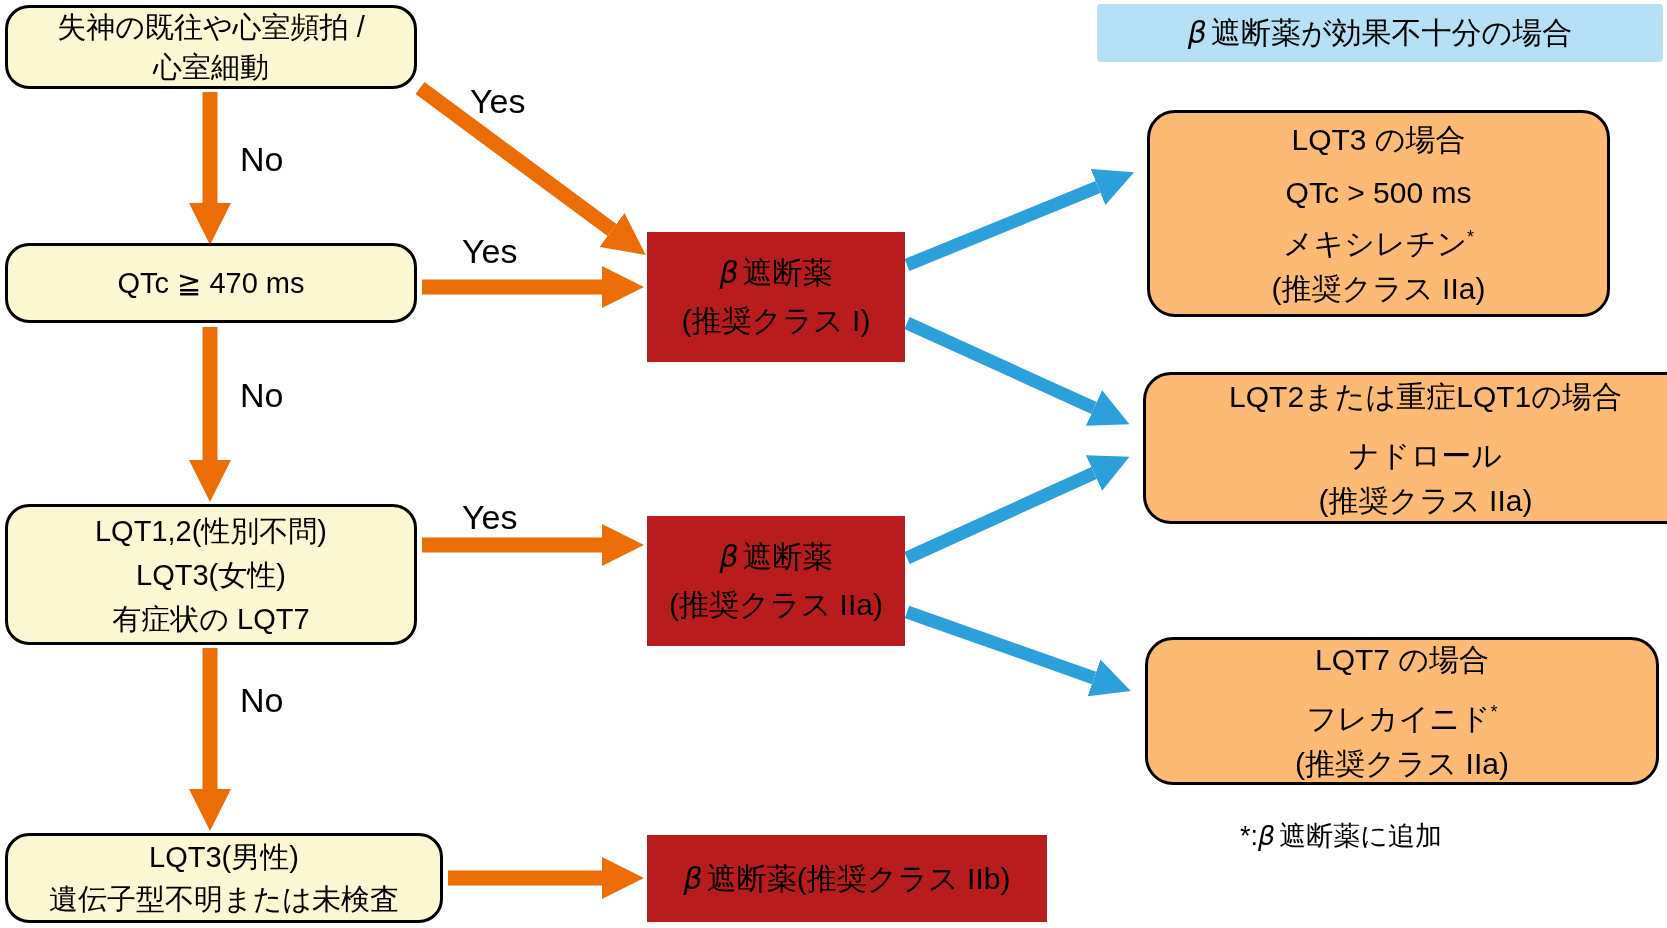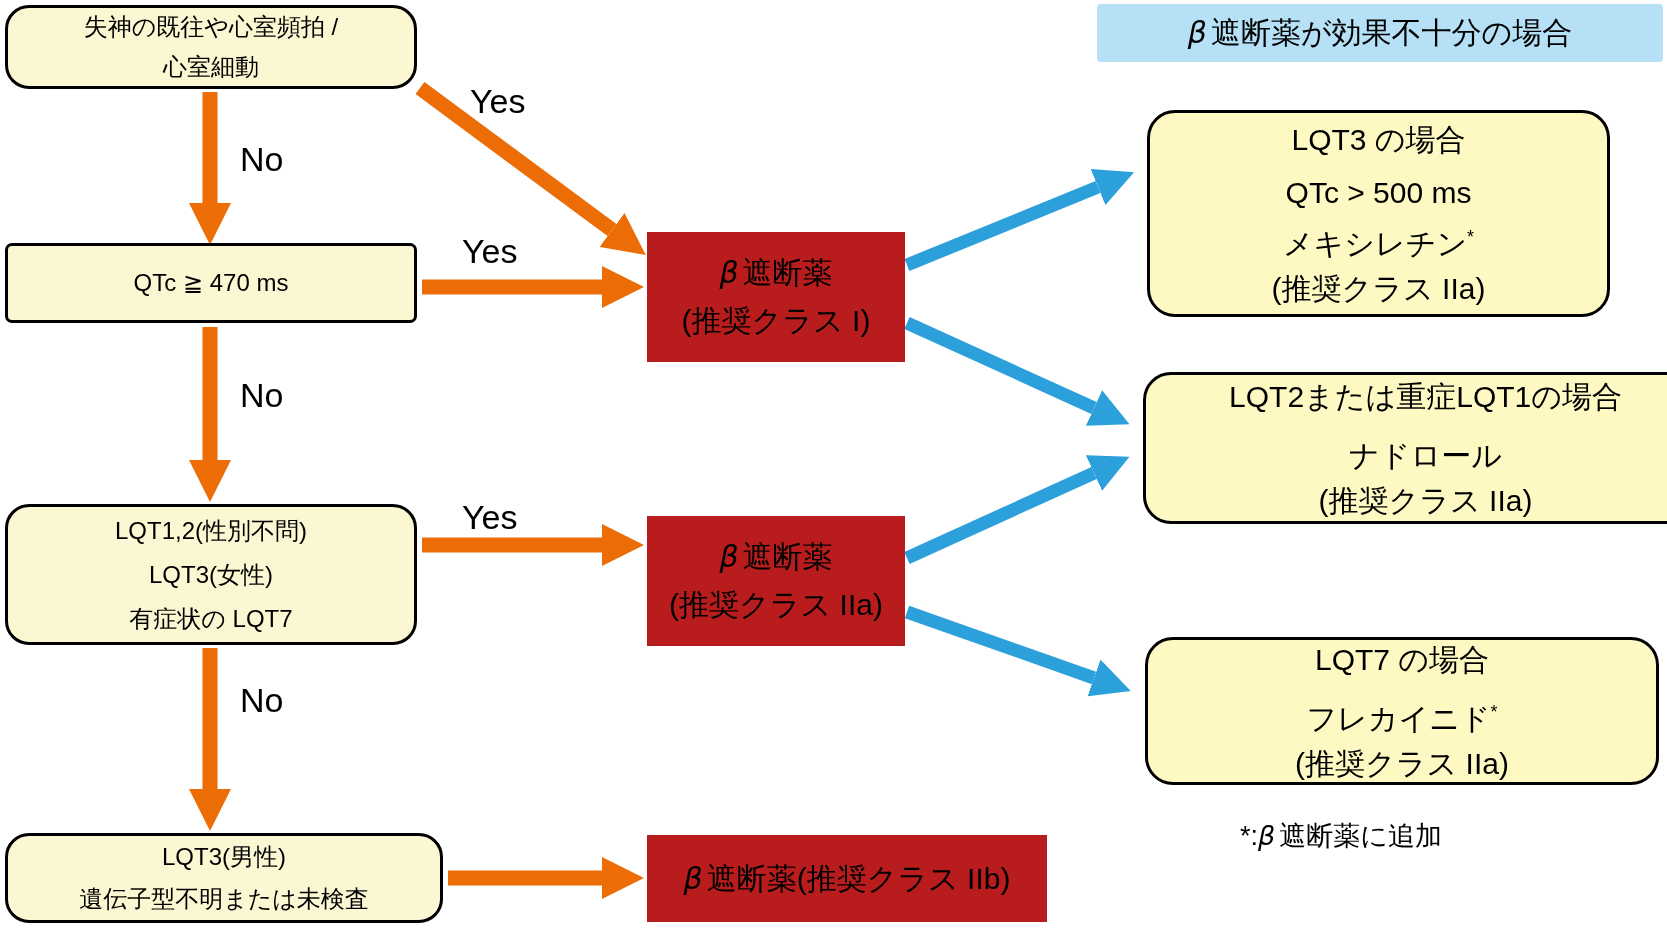--- a/index.html
+++ b/index.html
@@ -9,28 +9,28 @@
     font-family:"Liberation Sans", sans-serif; color:#000;
   }
   .box {
     position:absolute; box-sizing:border-box;
     display:flex; flex-direction:column;
     justify-content:center; align-items:center;
     text-align:center;
   }
   .yellow {
     background:#FBF7D2; border:3px solid #000; border-radius:24px;
-    font-size:24px; line-height:44px;
+    font-size:29px; line-height:44px;
   }
   .orange {
     background:#b91c1c; border:none;
     font-size:30px; line-height:48px;
   }
   .blue {
-    background:#fef9c3; border:3px solid #000; border-radius:28px;
+    background:#fdba74; border:3px solid #000; border-radius:28px;
     font-size:30px; line-height:45px;
   }
   .bheader {
     background:#B5E0F6; border-radius:4px;
     font-size:30px;
   }
   .beta { font-style:italic; margin-right:4px; font-family:"DejaVu Sans", sans-serif; }
   .lbl { position:absolute; font-size:34px; font-weight:400; }
   .footnote { position:absolute; font-size:27px; text-align:left; }
   sup { font-size:60%; vertical-align:super; }
@@ -64,21 +64,21 @@
     <line x1="907" y1="323" x2="1094" y2="408" stroke="#2CA0DB" stroke-width="13" marker-end="url(#ah-b)"></line>
     <line x1="907" y1="558" x2="1094" y2="473" stroke="#2CA0DB" stroke-width="13" marker-end="url(#ah-b)"></line>
     <line x1="907" y1="612" x2="1094" y2="678" stroke="#2CA0DB" stroke-width="13" marker-end="url(#ah-b)"></line>
   </svg>
 
   <div class="box yellow" style="left:5px; top:5px; width:412px; height:84px; line-height:40px;">
     <div>失神の既往や心室頻拍 /</div>
     <div>心室細動</div>
   </div>
 
-  <div class="box yellow" style="left:5px; top:243px; width:412px; height:80px;border-radius:7px;">
+  <div class="box yellow" style="left:5px; top:243px; width:412px; height:80px;">
     <div>QTc ≧ 470 ms</div>
   </div>
 
   <div class="box yellow" style="left:5px; top:504px; width:412px; height:141px;">
     <div>LQT1,2(性別不問)</div>
     <div>LQT3(女性)</div>
     <div>有症状の LQT7</div>
   </div>
 
   <div class="box yellow" style="left:5px; top:833px; width:438px; height:90px; line-height:42px;">

